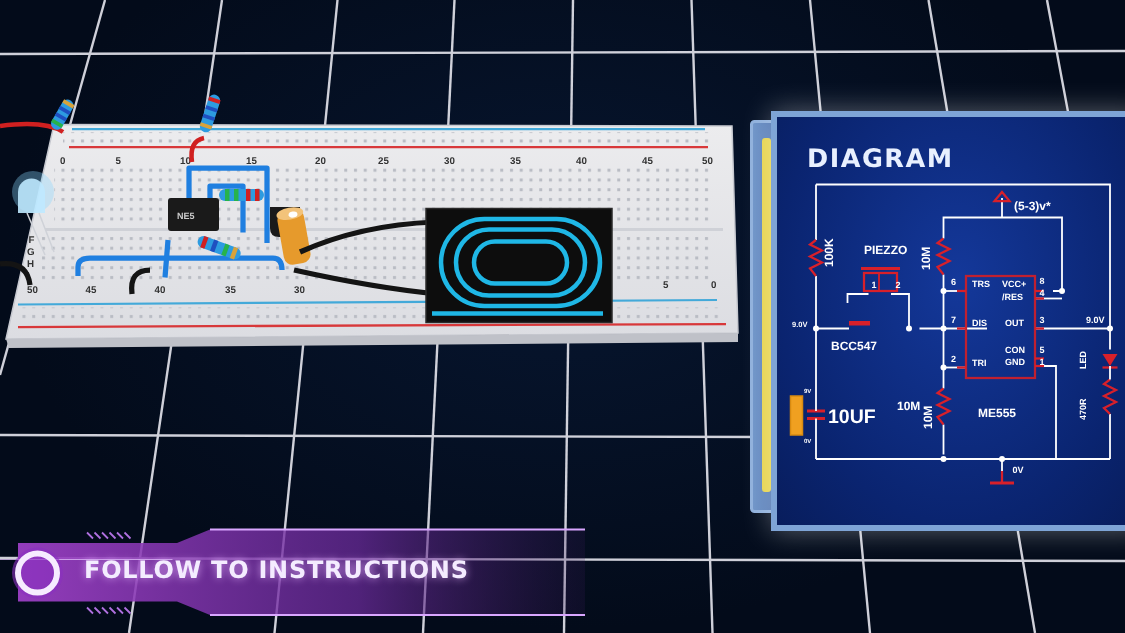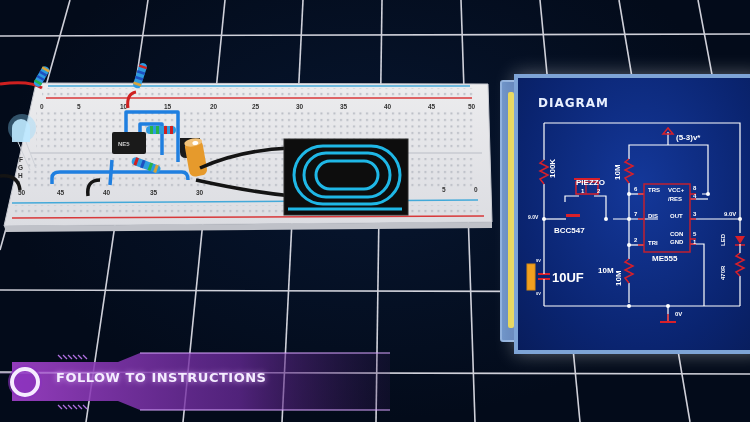--- a/index.html
+++ b/index.html
@@ -14,28 +14,28 @@
 
   
   .panel-wrap { position:absolute; left:500px; top:72px; width:260px; height:284px; }
   .panel-side { position:absolute; left:0; top:8px; width:22px; height:262px;
     background:linear-gradient(90deg,#6e94c8,#3f66a8); border:2px solid #8fb0dc; border-radius:3px; }
   .panel-side .strip { position:absolute; left:6px; top:10px; width:6px; height:236px; background:#e6d34a; border-radius:2px; }
   .panel { position:absolute; left:14px; top:2px; width:250px; height:280px;
     background:radial-gradient(ellipse at 50% 40%, #14389a 0%, #0a2470 70%, #081d5c 100%);
     border:4px solid #7ea4d6; box-shadow:0 0 18px rgba(255,255,255,0.35); }
   .panel-title { position:absolute; left:20px; top:18px; color:#e8f0ff; font-weight:bold;
-    font-size:12px; letter-spacing:1px; font-family:"DejaVu Sans", sans-serif; }
+    font-size:17px; letter-spacing:1px; font-family:"DejaVu Sans", sans-serif; }
   .schem { position:absolute; left:0; top:0; width:250px; height:280px; }
   .lbl { position:absolute; color:#fff; font-family:"Liberation Sans", sans-serif; font-weight:bold; white-space:nowrap; }
 
   
   .banner { position:absolute; left:0; top:345px; width:400px; height:72px; }
   .banner-text { position:absolute; left:56px; top:370px; color:#f4ecff; font-family:"DejaVu Sans", sans-serif;
-    font-weight:bold; font-size:13px; letter-spacing:0.5px; text-shadow:0 0 6px rgba(230,180,255,0.8); }
+    font-weight:bold; font-size:16px; letter-spacing:0.5px; text-shadow:0 0 6px rgba(230,180,255,0.8); }
 </style>
 </head>
 <body>
 
 <div class="scene">
 
   <svg class="grid" viewBox="0 0 750 422">
     <g stroke="#e6e6ee" stroke-width="1.6" fill="none" opacity="0.9">
       <line x1="0" y1="36" x2="750" y2="34"></line>
       <line x1="0" y1="290" x2="750" y2="292"></line>
@@ -258,21 +258,21 @@
           </g>
         <line x1="26" y1="186" x2="26" y2="196" stroke="#ffffff" stroke-width="1.2"></line>
         <line x1="26" y1="201" x2="26" y2="212" stroke="#ffffff" stroke-width="1.2"></line>
 
         <line x1="142" y1="244" x2="158" y2="244" stroke="#d8202a" stroke-width="2"></line>
         <line x1="150" y1="236" x2="150" y2="244" stroke="#d8202a" stroke-width="1.5"></line>
       </svg>
 
       <span class="lbl" style="left:158px;top:55px;font-size:8px;">(5-3)v*</span>
       <span class="lbl" style="left:14px;top:70px;font-size:8px;transform:rotate(-90deg);transform-origin:left top;top:100px;left:30px;">100K</span>
-      <span class="lbl" style="left:58px;top:84px;font-size:8px;margin-top:16px;">PIEZZO</span>
+      <span class="lbl" style="left:58px;top:84px;font-size:8px;">PIEZZO</span>
       <span class="lbl" style="left:63px;top:110px;font-size:6px;">1</span>
       <span class="lbl" style="left:79px;top:110px;font-size:6px;">2</span>
       <span class="lbl" style="left:95px;top:102px;font-size:8px;transform:rotate(-90deg);transform-origin:left top;">10M</span>
       <span class="lbl" style="left:10px;top:136px;font-size:5px;">9.0V</span>
       <span class="lbl" style="left:36px;top:148px;font-size:8px;">BCC547</span>
       <span class="lbl" style="left:34px;top:192px;font-size:13px;">10UF</span>
       <span class="lbl" style="left:18px;top:180px;font-size:4px;">9V</span>
       <span class="lbl" style="left:18px;top:213px;font-size:4px;">0V</span>
       <span class="lbl" style="left:80px;top:188px;font-size:8px;">10M</span>
       <span class="lbl" style="left:96px;top:208px;font-size:8px;transform:rotate(-90deg);transform-origin:left top;">10M</span>
@@ -286,21 +286,21 @@
       <span class="lbl" style="left:175px;top:107px;font-size:6px;">8</span>
       <span class="lbl" style="left:150px;top:109px;font-size:6px;">VCC+</span>
       <span class="lbl" style="left:175px;top:115px;font-size:6px;">4</span>
       <span class="lbl" style="left:150px;top:118px;font-size:6px;">/RES</span>
       <span class="lbl" style="left:175px;top:133px;font-size:6px;">3</span>
       <span class="lbl" style="left:152px;top:135px;font-size:6px;">OUT</span>
       <span class="lbl" style="left:175px;top:153px;font-size:6px;">5</span>
       <span class="lbl" style="left:152px;top:153px;font-size:6px;">CON</span>
       <span class="lbl" style="left:175px;top:161px;font-size:6px;">1</span>
       <span class="lbl" style="left:152px;top:161px;font-size:6px;">GND</span>
-      <span class="lbl" style="left:134px;top:176px;font-size:8px;">ME555</span>
+      <span class="lbl" style="left:134px;top:193px;font-size:8px;">ME555</span>
       <span class="lbl" style="left:206px;top:133px;font-size:6px;">9.0V</span>
       <span class="lbl" style="left:202px;top:168px;font-size:6px;transform:rotate(-90deg);transform-origin:left top;">LED</span>
       <span class="lbl" style="left:202px;top:202px;font-size:6px;transform:rotate(-90deg);transform-origin:left top;">470R</span>
       <span class="lbl" style="left:157px;top:233px;font-size:6px;">0V</span>
     </div>
   </div>
 
   <svg class="banner" viewBox="0 0 400 72">
     <defs>
       <linearGradient id="bang" x1="0" y1="0" x2="1" y2="0">

